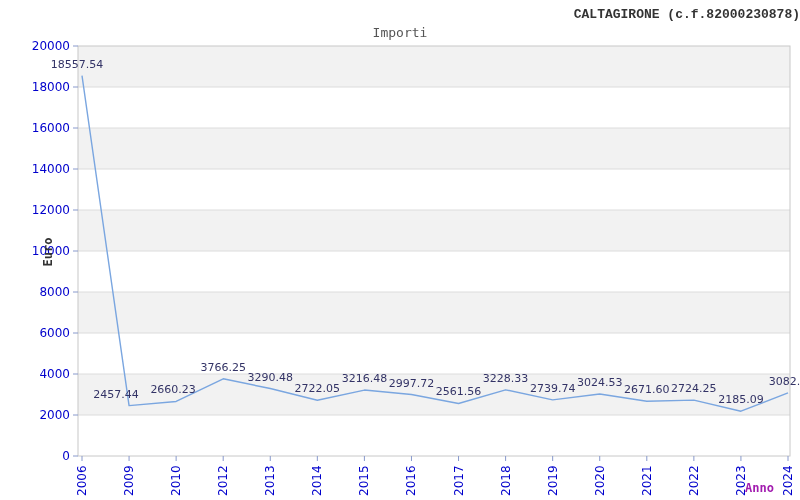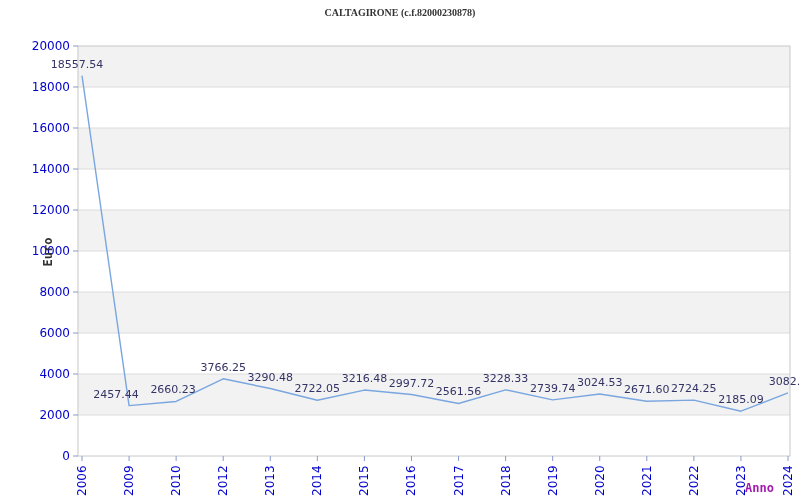--- a/index.html
+++ b/index.html
@@ -13,23 +13,23 @@
     width: 800px;
     height: 500px;
     background: #ffffff;
     overflow: hidden;
   }
   .chart-title {
     position: absolute;
     top: 7px;
     left: 0;
     width: 800px;
-    text-align: center;
-    font-family: Liberation Serif, serif;
-    font-size: 10px;
+    text-align: right;
+    font-family: Liberation Mono, monospace;
+    font-size: 13px;
     font-weight: bold;
     color: #333333;
     letter-spacing: 0px;
   }
   .chart-subtitle {
     position: absolute;
     top: 25px;
     left: 0;
     width: 800px;
     text-align: center;
@@ -68,20 +68,21 @@
     font-family: "DejaVu Sans", sans-serif;
   }
   .ytick-label, .xtick-label { font-size: 12px; }
   .point-label { font-size: 11px; }
 </style>
 </head>
 <body>
 
 <div class="chart-container">
   <div class="chart-title">CALTAGIRONE (c.f.82000230878)</div>
+  <div class="chart-subtitle">Importi</div>
 
   <svg class="plot" width="800" height="500" viewBox="0 0 800 500">
     <g>
         <rect x="78" y="374" width="712" height="41" fill="#f2f2f2"></rect>
         <rect x="78" y="292" width="712" height="41" fill="#f2f2f2"></rect>
         <rect x="78" y="210" width="712" height="41" fill="#f2f2f2"></rect>
         <rect x="78" y="128" width="712" height="41" fill="#f2f2f2"></rect>
         <rect x="78" y="46" width="712" height="41" fill="#f2f2f2"></rect>
       </g>
     <g>

